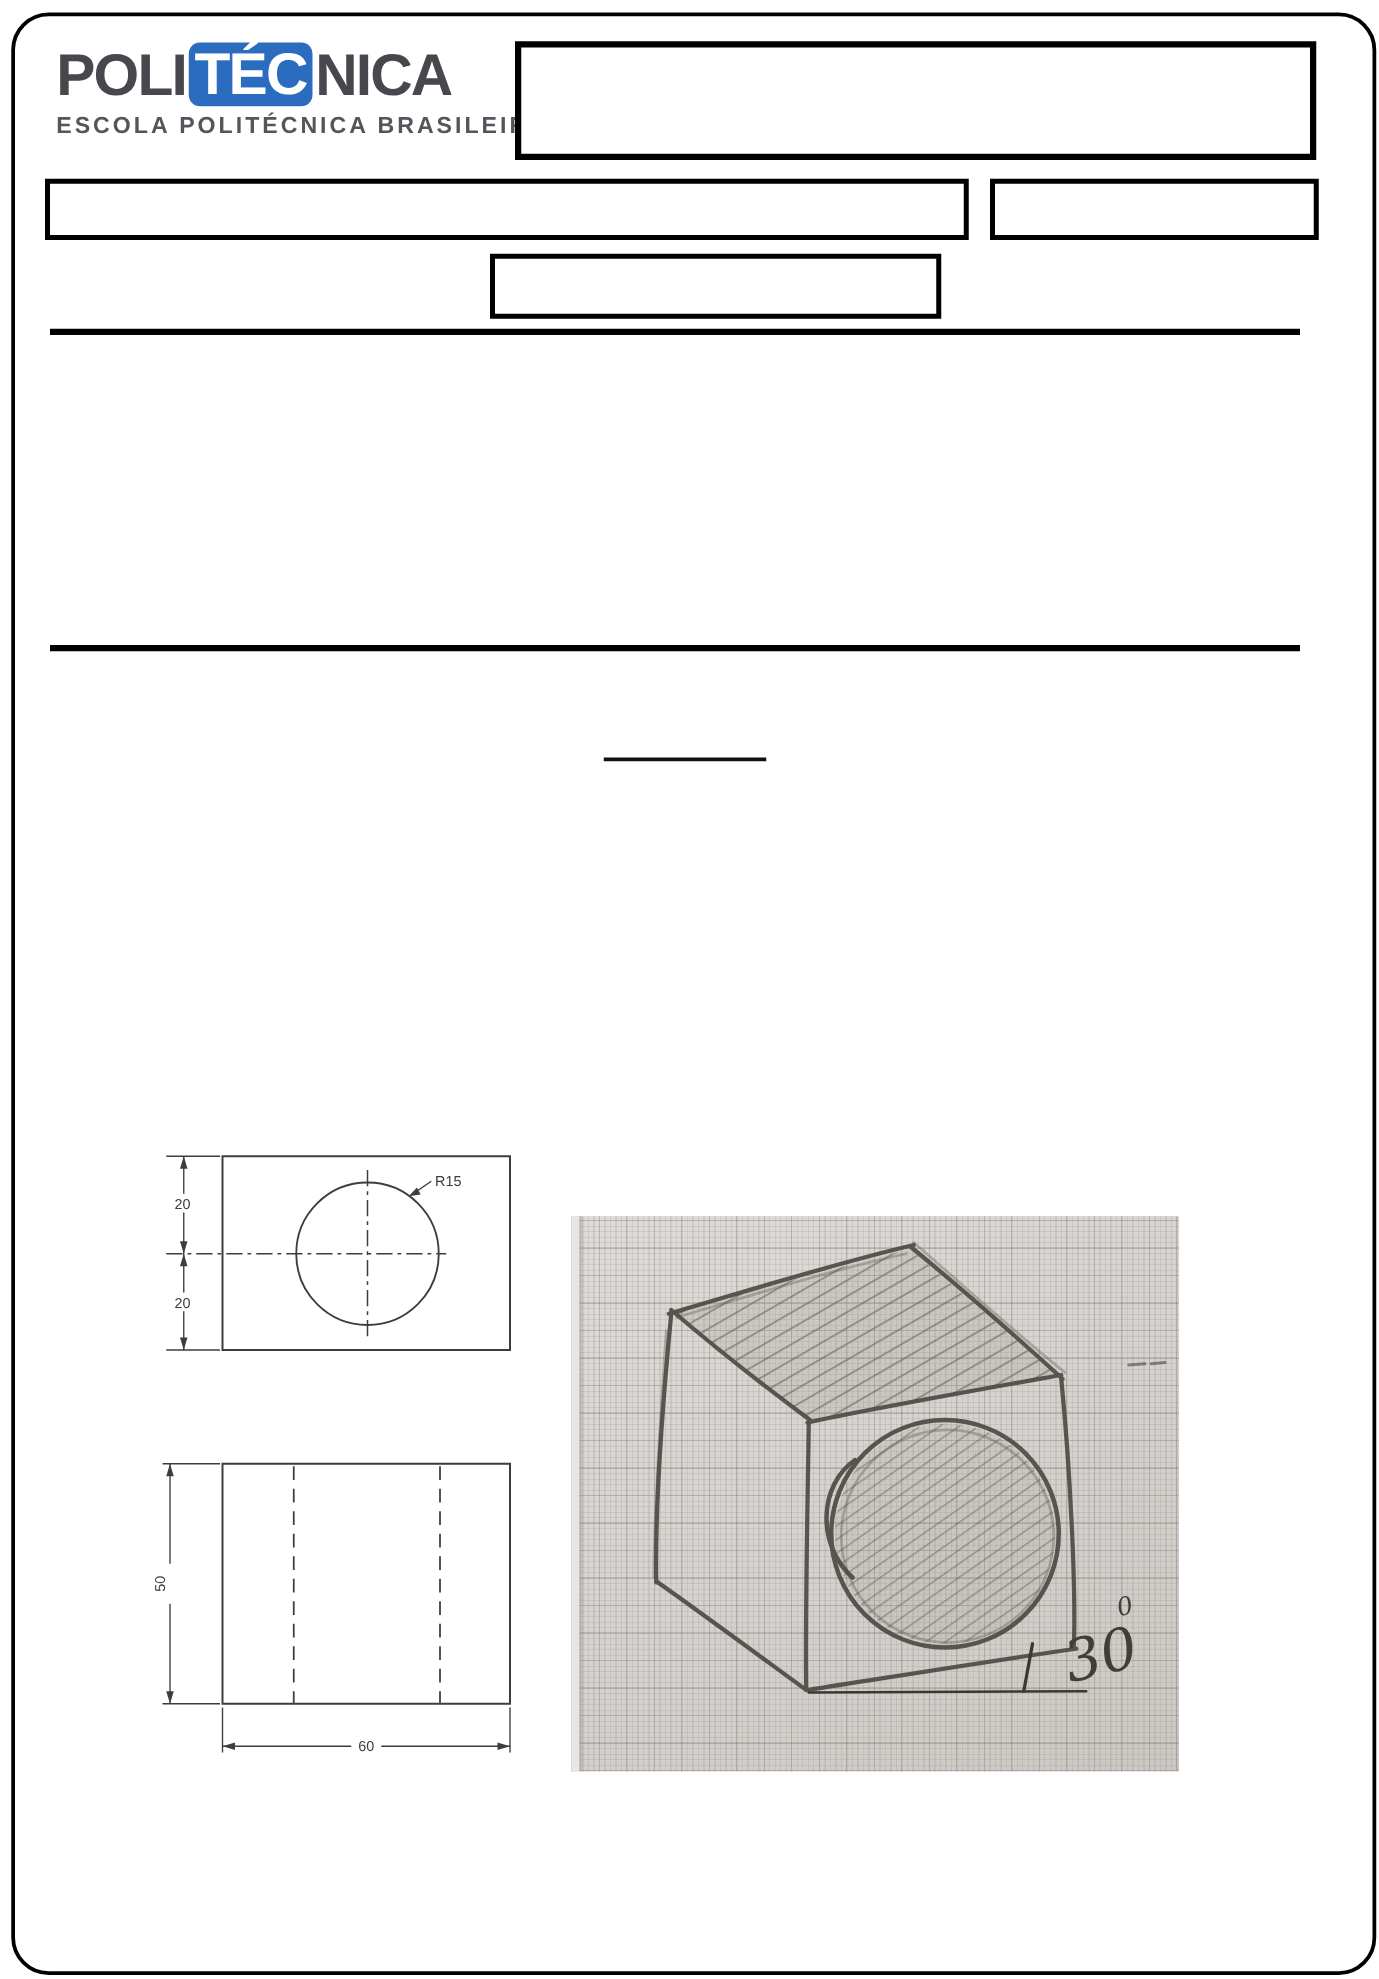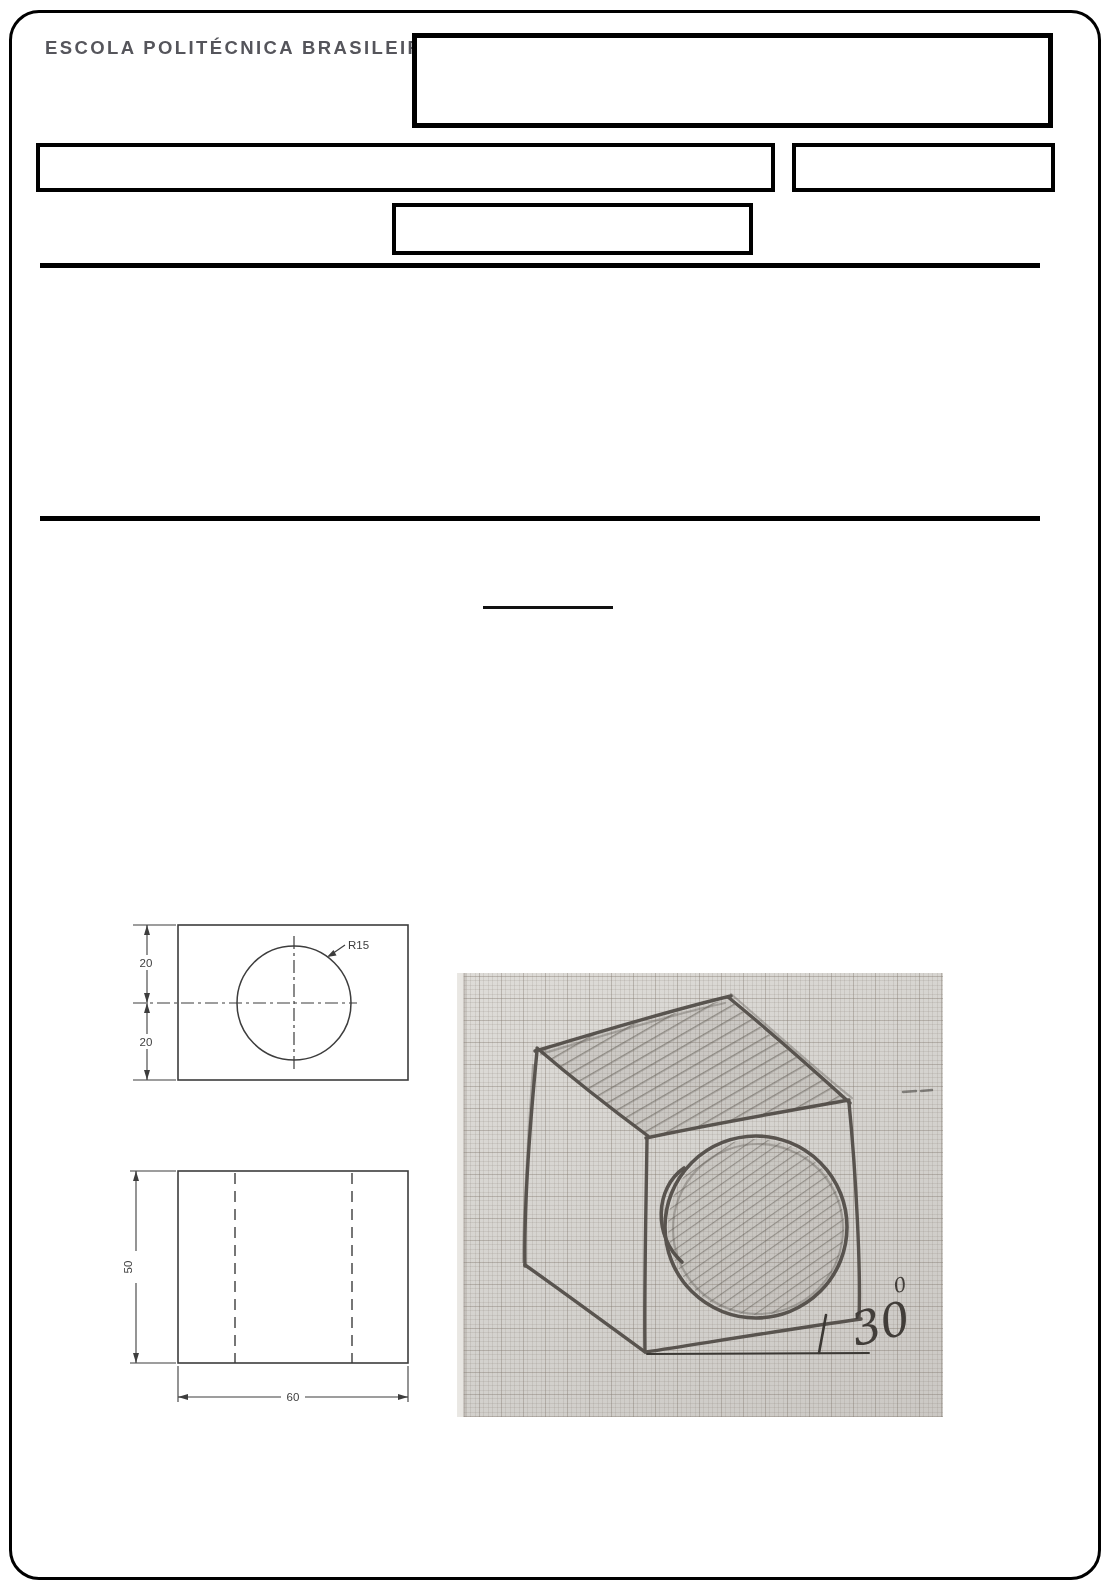--- a/index.html
+++ b/index.html
@@ -45,20 +45,25 @@
        linear-gradient(150deg,#dedcd8 0%,#d4d2ce 55%,#cbc8c4 100%);}
   .photo svg{position:absolute;left:0;top:0;}
   .sketch-text{font-family:"DejaVu Serif",serif;font-style:italic;fill:#413d39;}
 </style>
 </head>
 <body>
 
 <div class="page-border"></div>
 
 <div class="logo">
+  <div class="logo-line1">
+    <span>POLI</span>
+      <span class="logo-badge">TÉC</span>
+      <span>NICA</span>
+  </div>
   <div class="logo-subtitle">ESCOLA POLITÉCNICA BRASILEIRA</div>
 </div>
 
 <div class="box box-header"></div>
 <div class="box box-row2-wide"></div>
 <div class="box box-row2-small"></div>
 <div class="box box-row3"></div>
 
 <div class="rule rule-1"></div>
 <div class="rule rule-2"></div>

